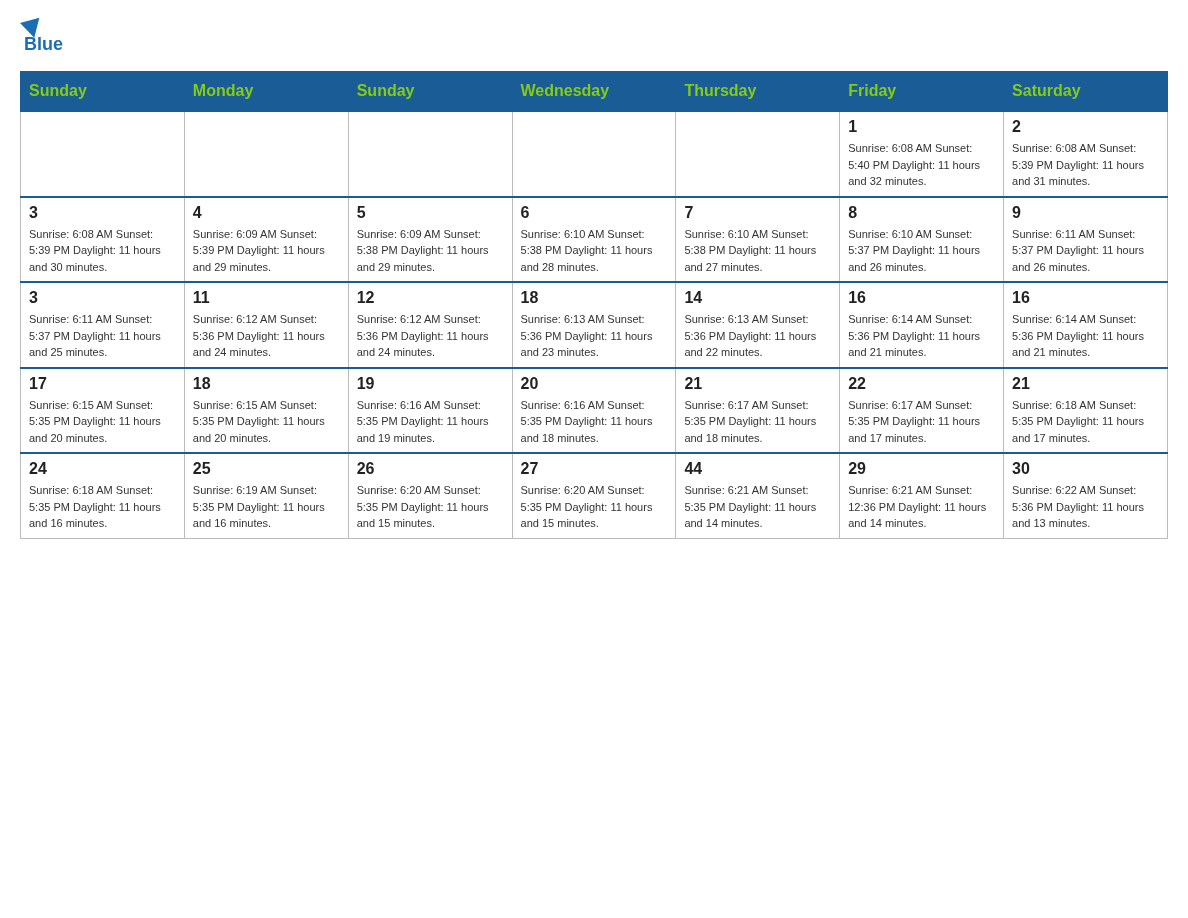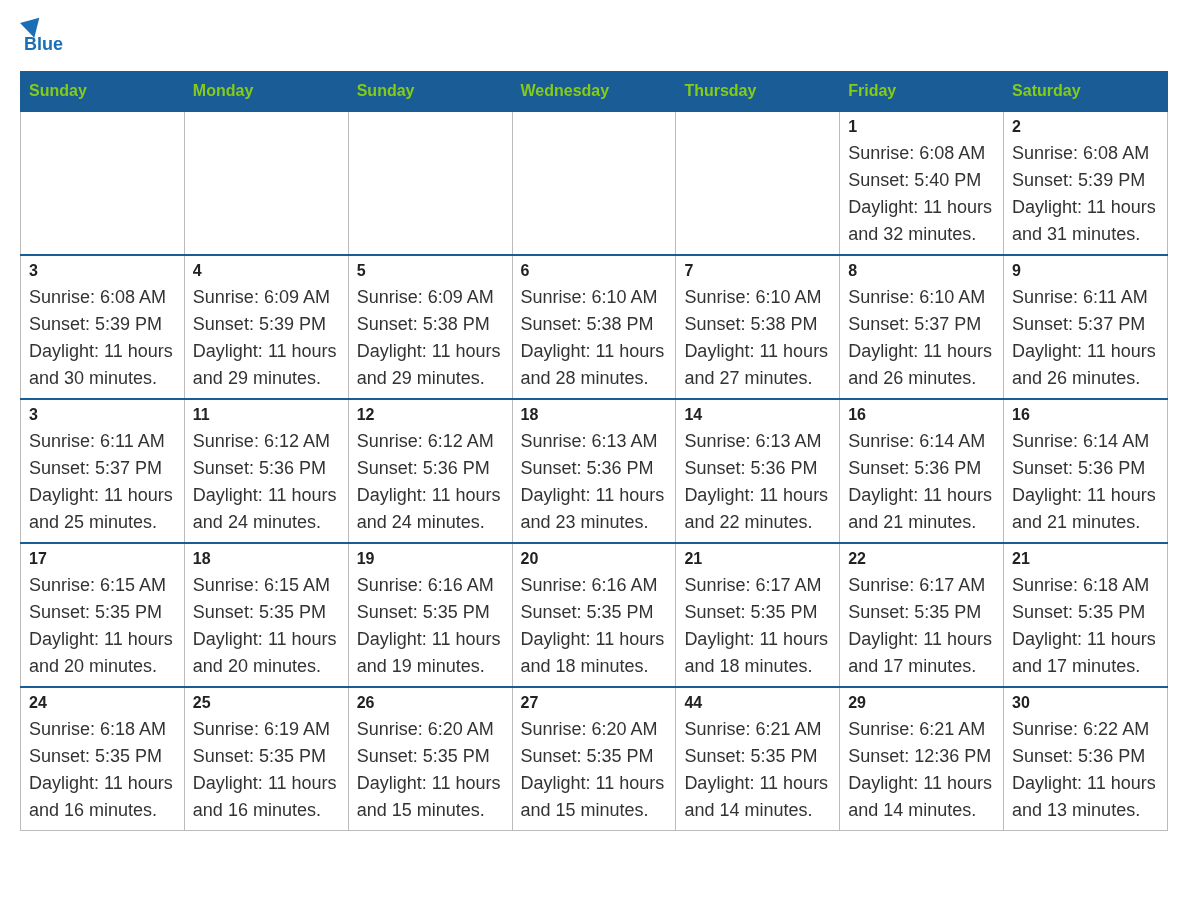--- a/index.html
+++ b/index.html
@@ -92,21 +92,21 @@
       border-top: 2px solid #1a5c96;
     }
     .day-number {
       font-size: 16px;
       font-weight: bold;
       color: #222;
       margin-bottom: 4px;
       display: block;
     }
     .day-info {
-      font-size: 18px;
+      font-size: 11px;
       color: #333;
       line-height: 1.5;
     }
     .empty-cell {
       background: #f9f9f9;
     }
   </style>
 </head>
 <body>
 

